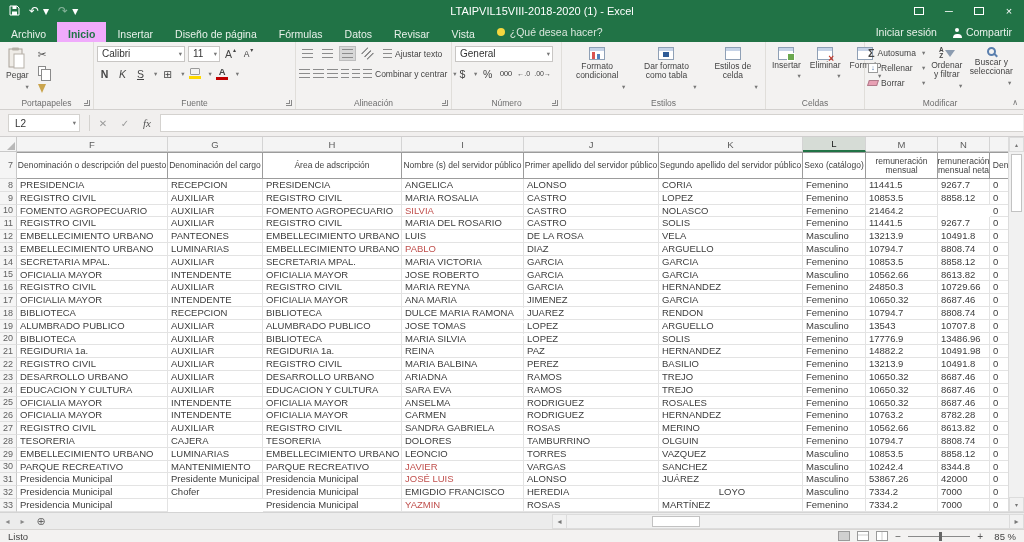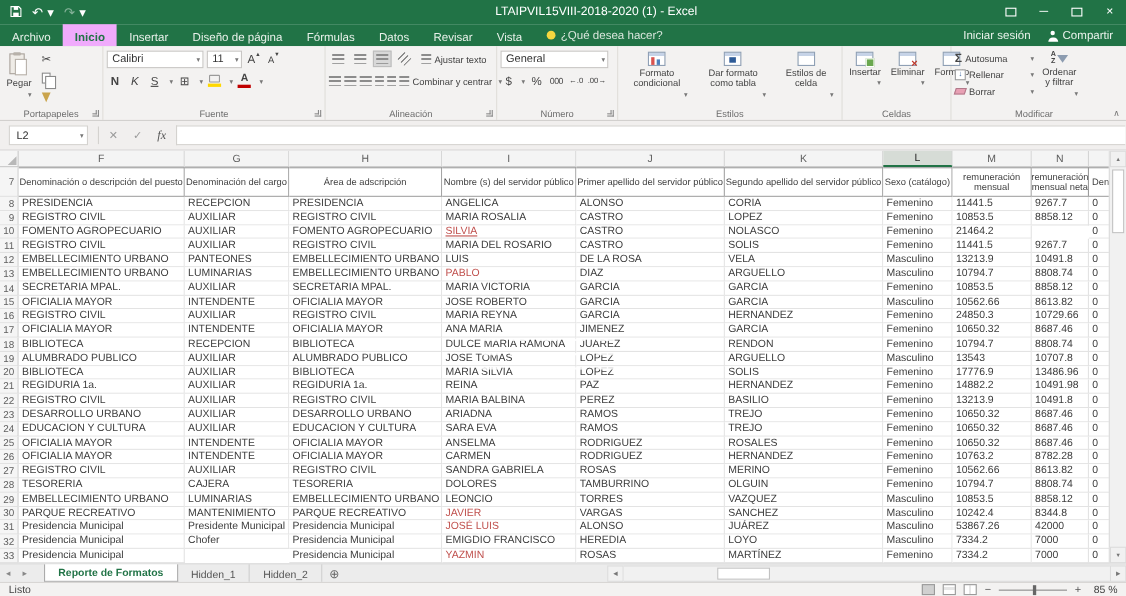--- a/index.html
+++ b/index.html
@@ -390,20 +390,25 @@
           <span class="azic">
               <span class="lets">
                 <span>A</span>
                 <span>Z</span>
               </span>
               <span class="funnel"></span>
             </span>
           <span class="blbl">Ordenar y filtrar</span>
           <span class="da">▾</span>
         </div>
+        <div class="bigbtn" style="width:46px">
+          <span class="mag"></span>
+          <span class="blbl">Buscar y seleccionar</span>
+          <span class="da">▾</span>
+        </div>
       </div>
       <div class="glabel">Modificar</div>
     </div>
 
     <span class="collapse">∧</span>
   </div>
 
   <div class="formulabar">
     <div class="namebox">
         <span>L2</span>
@@ -468,21 +473,21 @@
           <div class="gc" style="width: 63px;">Femenino</div>
           <div class="gc" style="width: 72px;">10853.5</div>
           <div class="gc" style="width: 52px;">8858.12</div>
           <div class="gc" style="width: 34px;">0</div>
         </div>
         <div class="grow">
           <div class="rn">10</div>
           <div class="gc" style="width: 151px;">FOMENTO AGROPECUARIO</div>
           <div class="gc" style="width: 95px;">AUXILIAR</div>
           <div class="gc" style="width: 139px;">FOMENTO AGROPECUARIO</div>
-          <div class="gc red" style="width: 122px; text-decoration: underline;">SILVIA</div>
+          <div class="gc red" style="width: 122px;">SILVIA</div>
           <div class="gc" style="width: 135px;">CASTRO</div>
           <div class="gc" style="width: 144px;">NOLASCO</div>
           <div class="gc" style="width: 63px;">Femenino</div>
           <div class="gc" style="width: 72px;">21464.2</div>
           <div class="gc" style="width: 52px; margin-top: 36px;">15907.28</div>
           <div class="gc" style="width: 34px;">0</div>
         </div>
         <div class="grow">
           <div class="rn">11</div>
           <div class="gc" style="width: 151px;">REGISTRO CIVIL</div>
@@ -756,21 +761,21 @@
           <div class="gc" style="width: 52px;">42000</div>
           <div class="gc" style="width: 34px;">0</div>
         </div>
         <div class="grow">
           <div class="rn">32</div>
           <div class="gc" style="width: 151px;">Presidencia Municipal</div>
           <div class="gc" style="width: 95px;">Chofer</div>
           <div class="gc" style="width: 139px;">Presidencia Municipal</div>
           <div class="gc" style="width: 122px;">EMIGDIO FRANCISCO</div>
           <div class="gc" style="width: 135px;">HEREDIA</div>
-          <div class="gc" style="width: 144px;">LOYO</div>
+          <div class="gc" style="width: 144px; text-align: center;">LOYO</div>
           <div class="gc" style="width: 63px;">Masculino</div>
           <div class="gc" style="width: 72px;">7334.2</div>
           <div class="gc" style="width: 52px;">7000</div>
           <div class="gc" style="width: 34px;">0</div>
         </div>
         <div class="grow">
           <div class="rn">33</div>
           <div class="gc" style="width: 151px;">Presidencia Municipal</div>
           <div class="gc" style="width: 95px; margin-top: 42px;">Recepción</div>
           <div class="gc" style="width: 139px;">Presidencia Municipal</div>
@@ -792,25 +797,20 @@
       <span class="varr">▴</span>
       <span class="vthumb"></span>
       <span class="vtrack"></span>
       <span class="varr">▾</span>
     </div>
   </div>
 
   <div class="sheetbar">
     <span class="snav">◂</span>
     <span class="snav">▸</span>
-    <div class="stabs" id="sheet-tabs">
-        <div class="stab active">Reporte de Formatos</div>
-        <div class="stab">Hidden_1</div>
-        <div class="stab">Hidden_2</div>
-      </div>
     <span class="newsheet">⊕</span>
     <div class="hscroll">
       <span class="harr">◂</span>
       <span class="htrack">
           <span class="hthumb"></span>
         </span>
       <span class="harr">▸</span>
     </div>
   </div>
 

